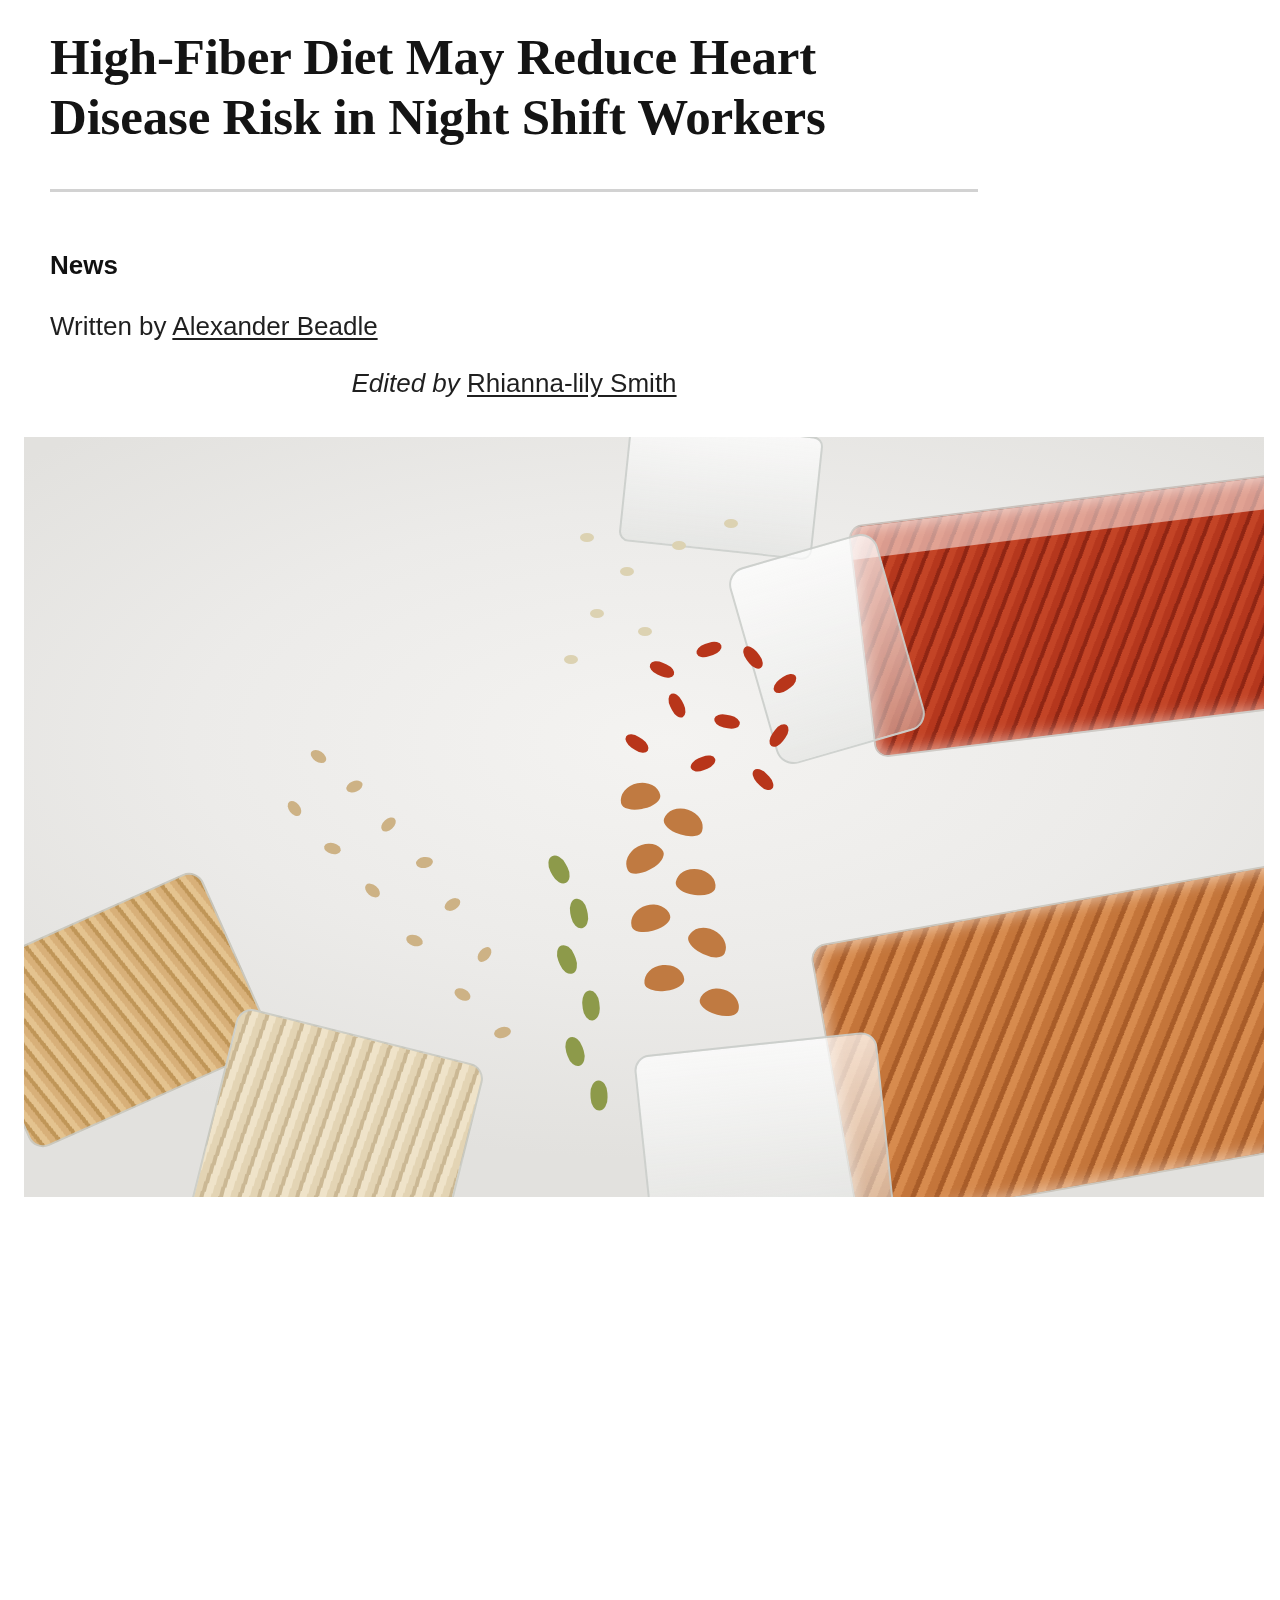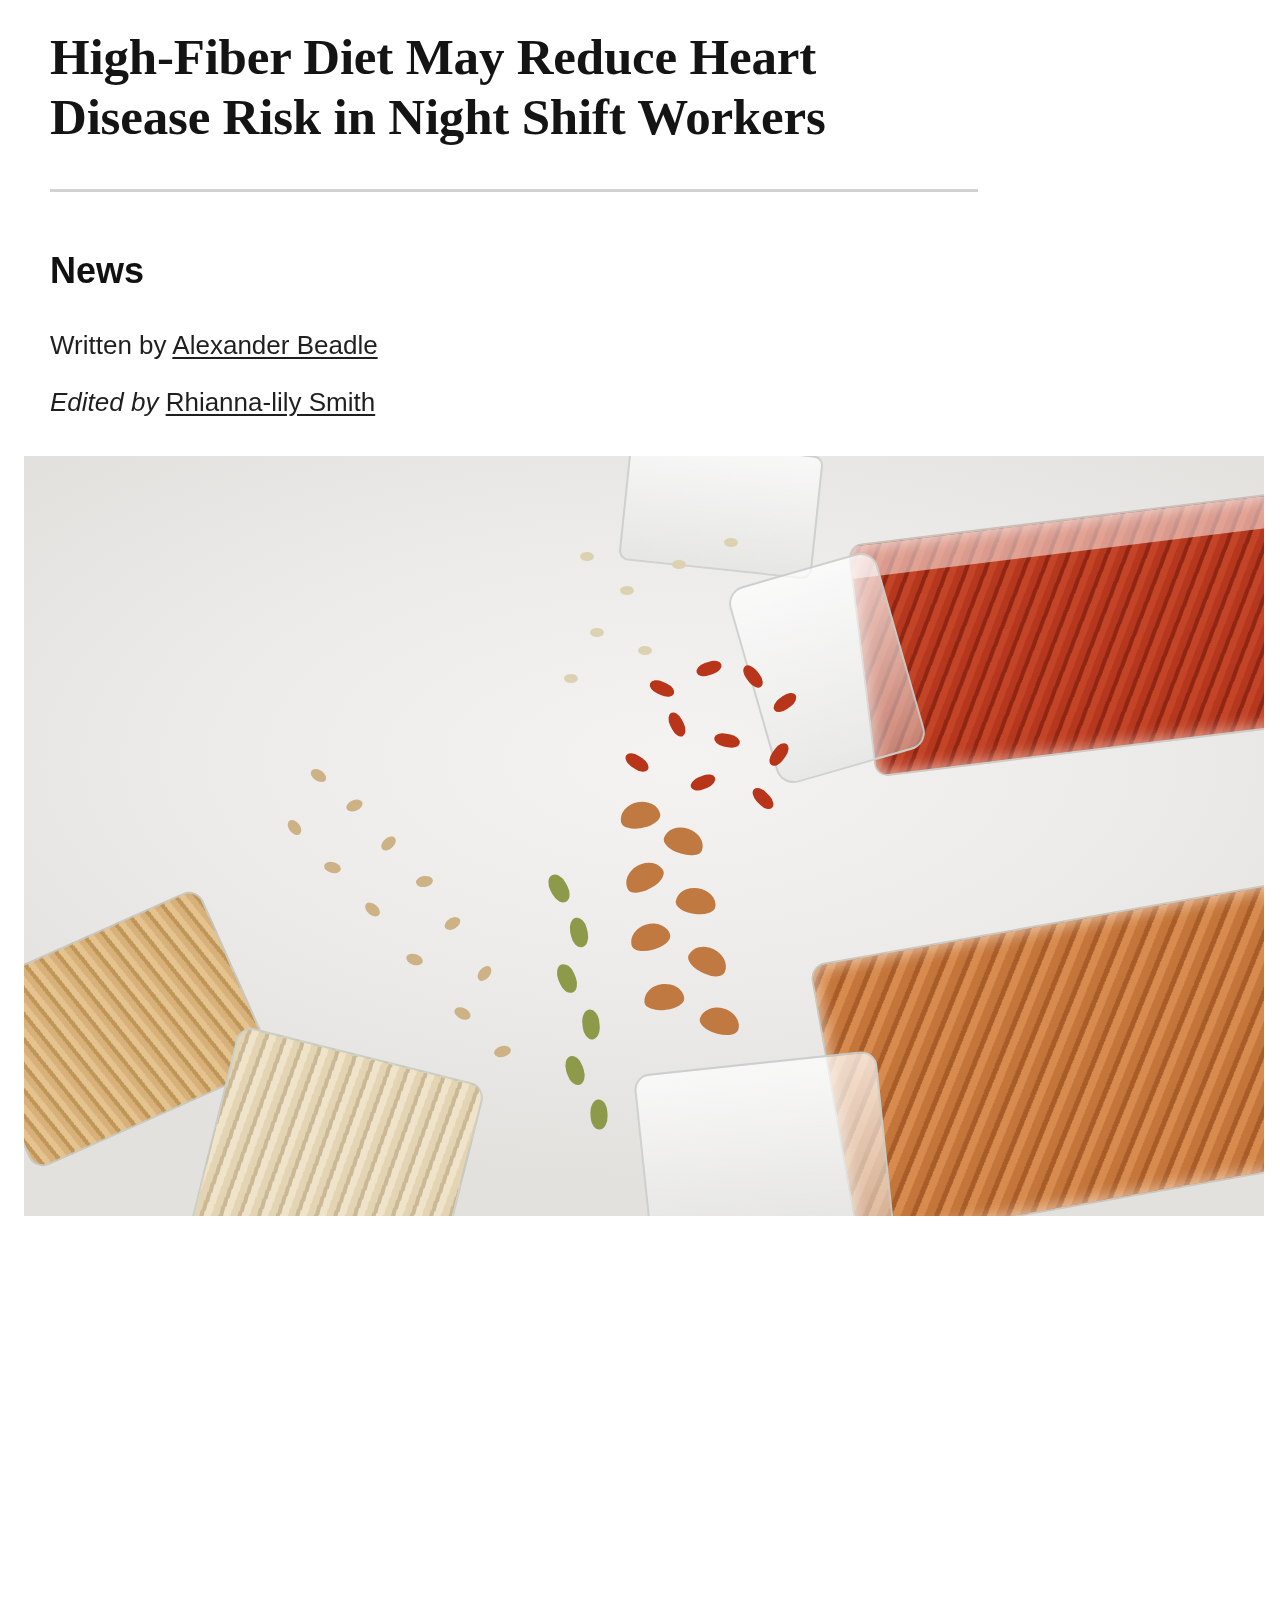--- a/index.html
+++ b/index.html
@@ -45,49 +45,50 @@
     font-weight: 400;
     font-size: 44px;
     line-height: 1.36;
     color: #1a1a1a;
     margin: 0;
     max-width: 1180px;
   }
 
   .meta-row {
     margin-top: 58px;
-    font-size: 36px;
+    font-size: 26px;
     color: #222;
     display: flex;
     align-items: center;
   }
   .meta-type {
     font-weight: 700;
     color: #111;
   }
   .meta-published {
     font-weight: 400;
     color: #222;
   }
 
   .byline {
-    margin-top: 38px;
+    margin-top: 30px;
     font-size: 26px;
     color: #1f1f1f;
   }
   .byline .author-link {
     text-decoration: underline;
     text-underline-offset: 3px;
     color: #1f1f1f;
     cursor: pointer;
   }
   .editline {
     margin-top: 26px;
     font-size: 26px;
     color: #1f1f1f;
+    text-align: center;
   }
   .editline .edit-label {
     font-style: italic;
   }
   .editline .editor-link {
     text-decoration: underline;
     text-underline-offset: 3px;
     color: #1f1f1f;
     cursor: pointer;
   }

